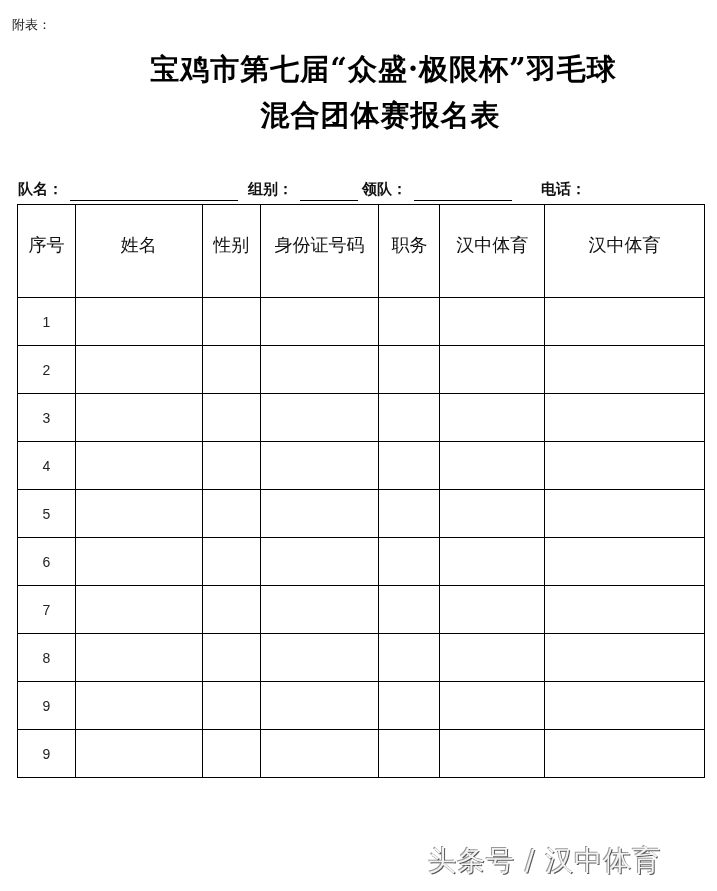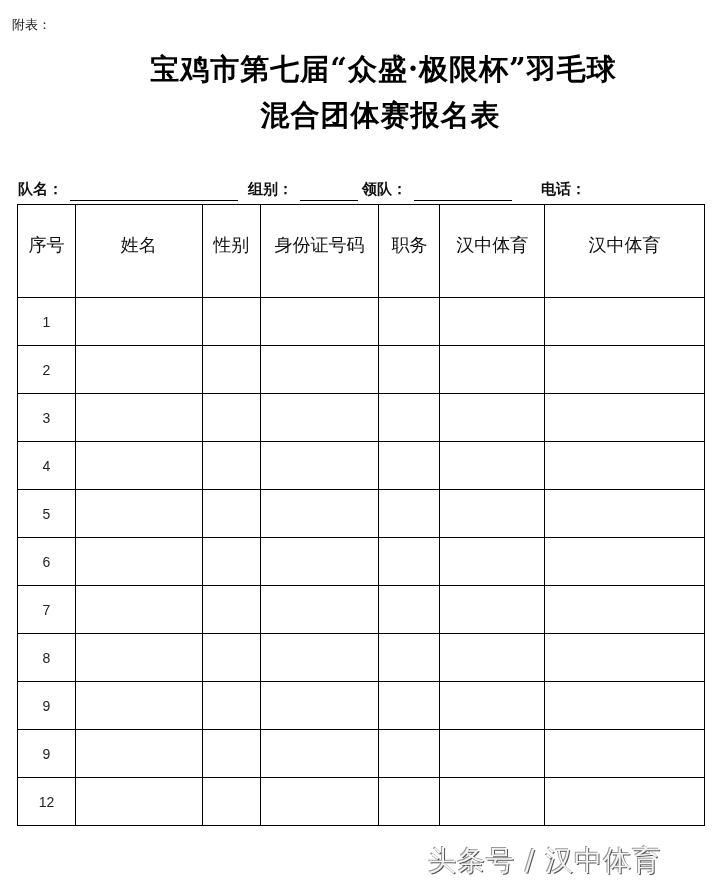--- a/index.html
+++ b/index.html
@@ -141,25 +141,16 @@
       </tr>
       <tr>
         <td class="num">9</td>
         <td></td>
         <td></td>
         <td></td>
         <td></td>
         <td></td>
         <td></td>
       </tr>
-      <tr>
-        <td class="num">12</td>
-        <td></td>
-        <td></td>
-        <td></td>
-        <td></td>
-        <td></td>
-        <td></td>
-      </tr>
     </tbody>
 </table>
 
 <div class="watermark">头条号 / 汉中体育</div>
 
 </body></html>

